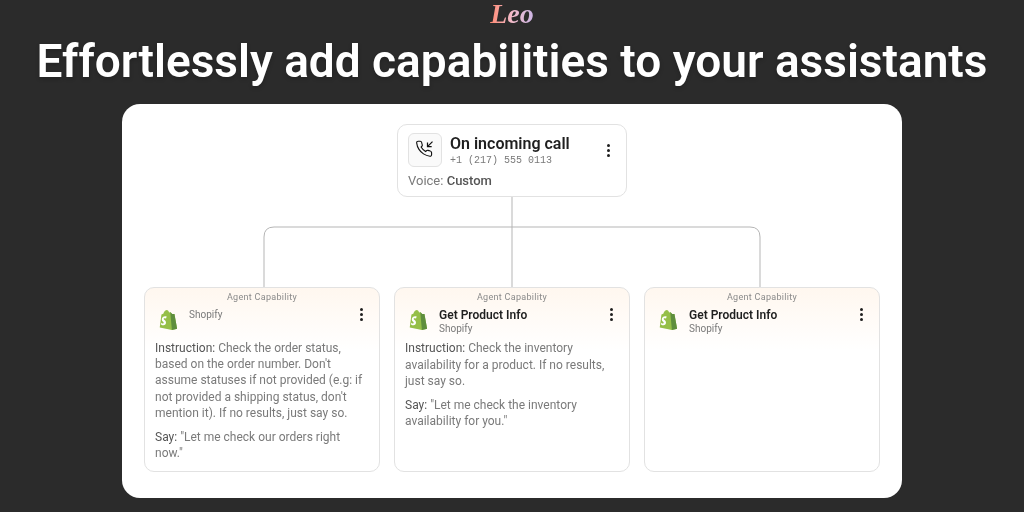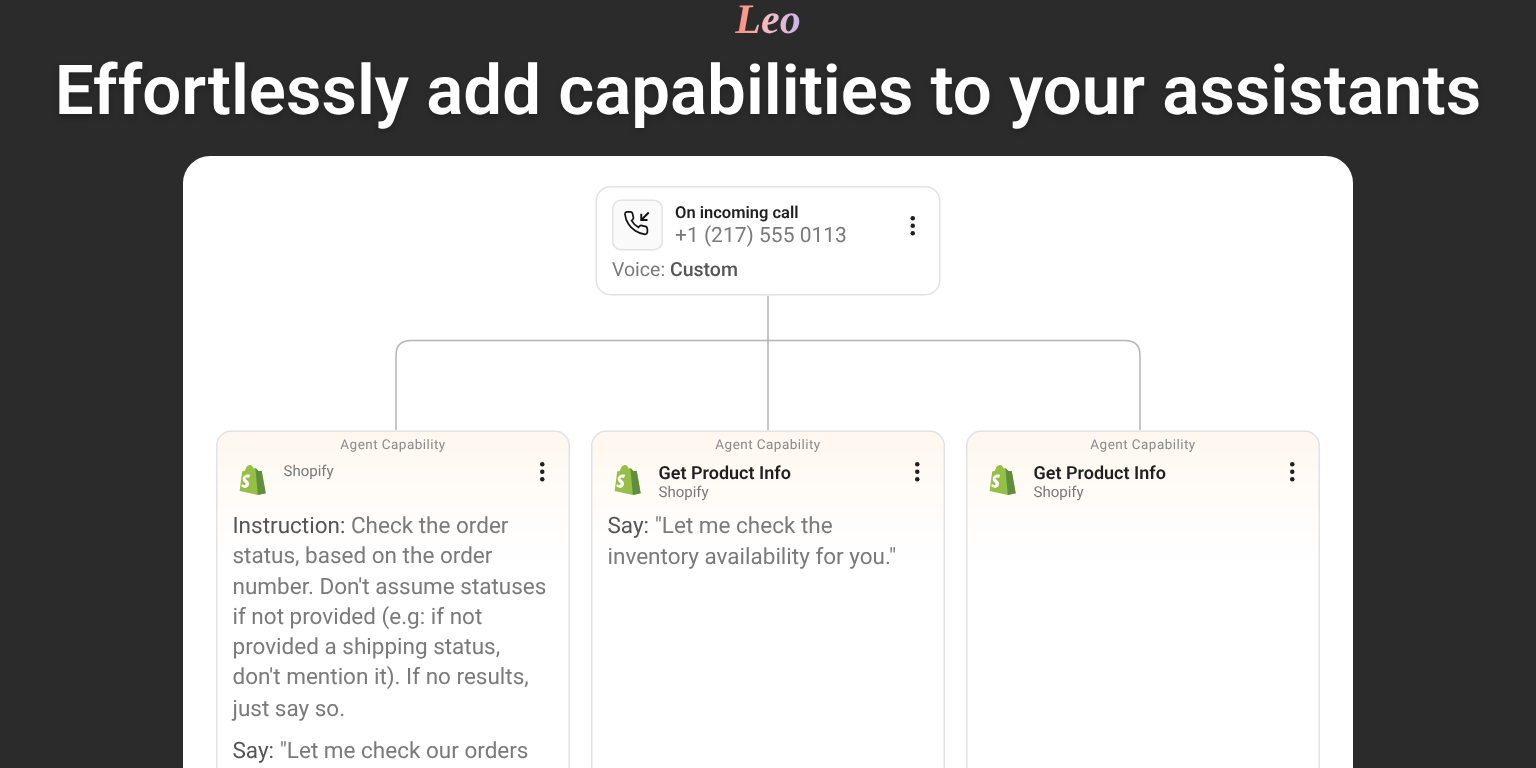--- a/index.html
+++ b/index.html
@@ -84,22 +84,22 @@
     border: 1px solid var(--border);
     border-radius: 6px;
     display: flex;
     align-items: center;
     justify-content: center;
     background: #fafafa;
     flex-shrink: 0;
   }
   .icon-box svg { width: 20px; height: 20px; stroke: #111; stroke-width: 1.5; fill: none; }
   .root-titles { flex: 1; min-width: 0; }
-  .root-title { font-weight: 600; font-size: 11px; line-height: 1.2; }
-  .root-sub   { font-size: 14px; color: var(--text-gray); margin-top: 1px; }
+  .root-title { font-weight: 600; font-size: 16px; line-height: 1.2; }
+  .root-sub   { font-size: 10px; color: var(--text-gray); margin-top: 1px; font-family: Liberation Mono, monospace; }
   .kebab {
     width: 16px;
     display: flex;
     flex-direction: column;
     align-items: center;
     gap: 2px;
     cursor: pointer;
   }
   .kebab span {
     width: 3px; height: 3px; background: #1f1f1f; border-radius: 50%;
@@ -163,21 +163,21 @@
   .shopify-badge svg { width: 24px; height: 24px; }
   .cap-titles { flex: 1; }
   .cap-title { font-weight: 600; font-size: 12px; line-height: 1.2; }
   .cap-sub   { font-size: 10px; color: var(--text-gray); margin-top: 1px; }
   .cap-body {
     padding: 0 10px;
     display: flex;
     flex-direction: column;
     gap: 8px;
   }
-  .cap-body p { margin: 0; font-size: 15px; color: var(--text-gray); line-height: 1.35; }
+  .cap-body p { margin: 0; font-size: 12px; color: var(--text-gray); line-height: 1.35; }
   .cap-body .lbl { color: #555; }
   .cap-body .quote { color: var(--text-gray); }
 </style>
 </head>
 <body>
 
 <div class="stage">
   <div class="brand">Leo</div>
   <h1 class="headline">Effortlessly add capabilities to your assistants</h1>
 
@@ -258,20 +258,21 @@
             <div class="cap-title">Get Product Info</div>
             <div class="cap-sub">Shopify</div>
           </div>
           <div class="kebab">
               <span></span>
               <span></span>
               <span></span>
             </div>
         </div>
         <div class="cap-body">
+          <p><span class="lbl">Instruction:</span> <span>Check the inventory availability for a product. If no results, just say so.</span></p>
           <p><span class="lbl">Say:</span> <span class="quote">"Let me check the inventory availability for you."</span></p>
         </div>
       </div>
 
       <div class="cap-card">
         <div class="cap-badge">Agent Capability</div>
         <div class="cap-header">
           <div class="shopify-badge">
             <svg viewBox="0 0 24 24">
                 <path fill="#95bf47" d="M18.5 5.2c-.02-.13-.13-.2-.23-.2-.1 0-2.04-.04-2.04-.04s-1.6-1.56-1.76-1.72c-.16-.16-.47-.11-.59-.08l-.8.25C12.7 2.28 12 1 10.7 1 8.7 1 7.65 3.5 7.3 4.8l-1.4.43c-.43.14-.44.15-.5.56C5.36 6.1 3.8 18.4 3.8 18.4L15.9 21l5.3-1.14S18.52 5.34 18.5 5.2z"></path>

